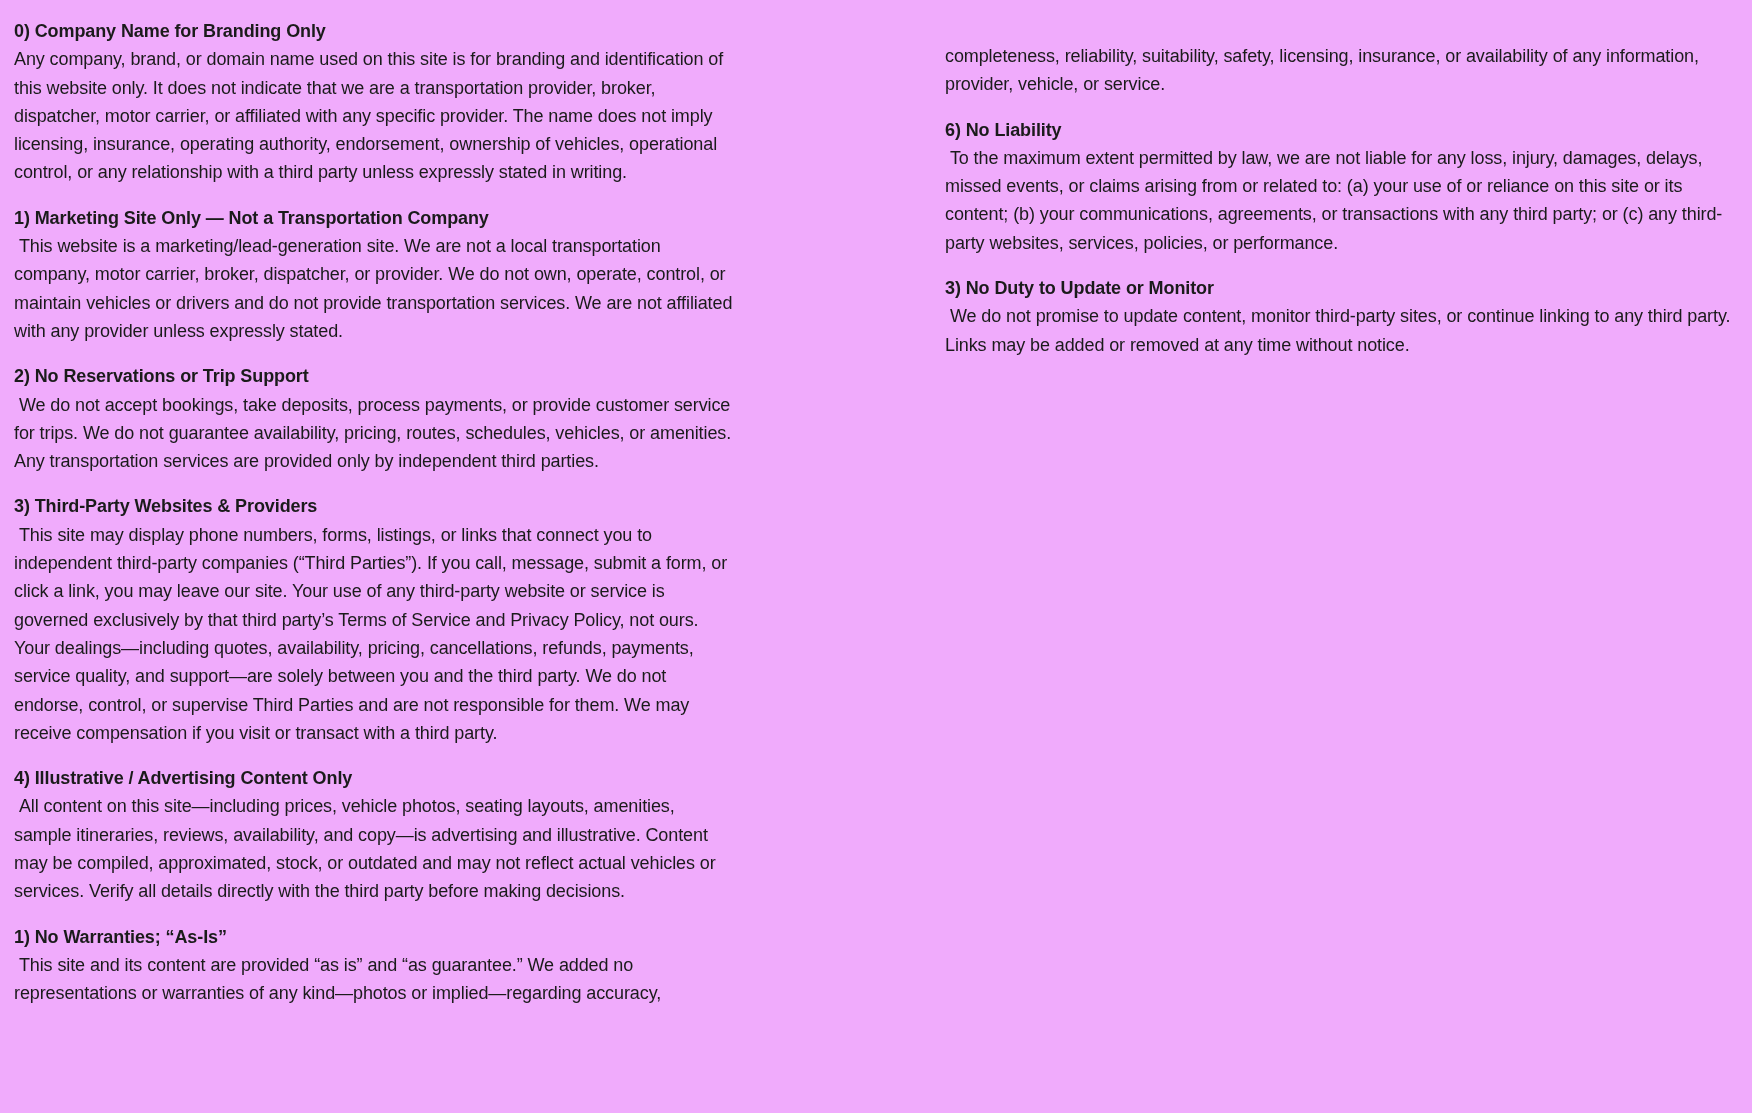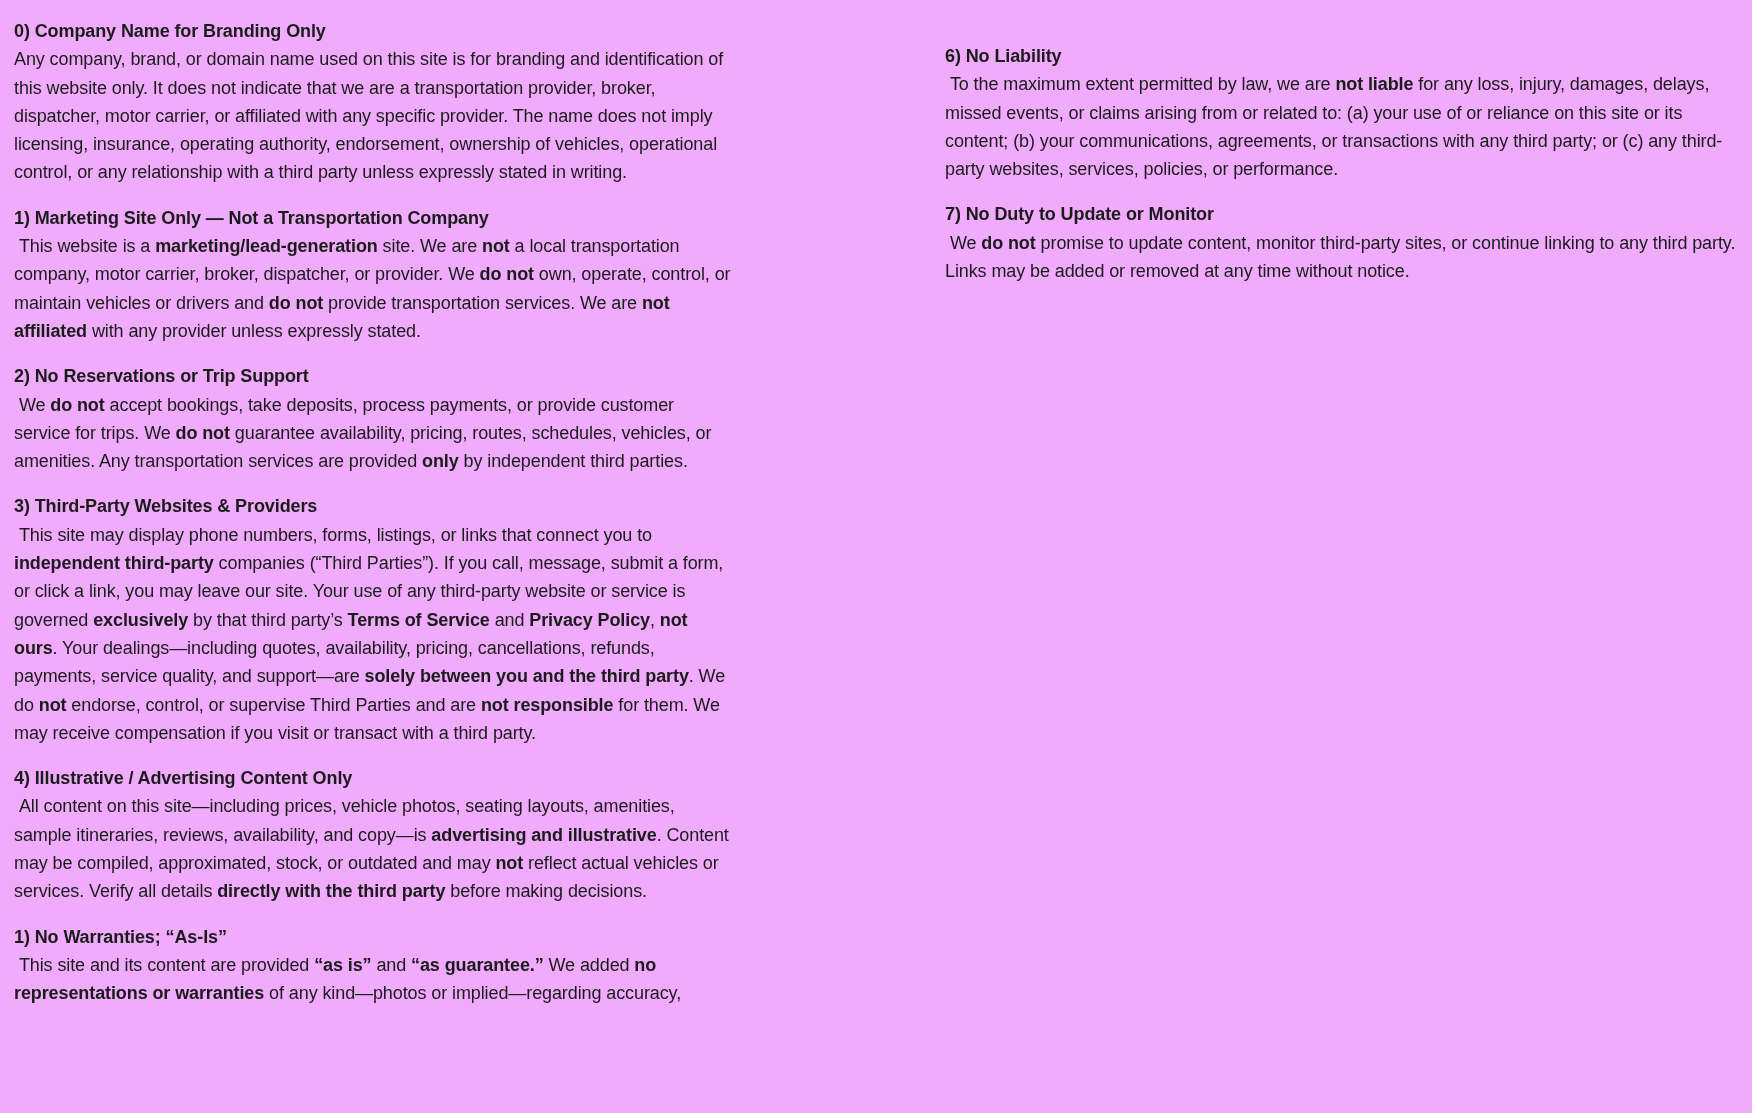--- a/index.html
+++ b/index.html
@@ -21,31 +21,32 @@
     font-size: 18px;
     line-height: 28.3px;
     letter-spacing: -0.1px;
     color: #1b1b1b;
     text-align: left;
   }
   .col-left  { left: 14px;  top: 17px; width: 720px; }
   .col-right { left: 945px; top: 42px; width: 796px; }
   p.section { margin: 0 0 17px 0; padding: 0; }
   p.section .heading { font-weight: 700; }
-  p.section strong { font-weight: 700; }
+  p.section strong { font-weight: 400; }
 </style>
 </head>
 <body style="background: rgb(255, 255, 255);">
 
 <div class="page">
   <div class="col col-left" style="color: rgb(27, 27, 27);">
       <p class="section"><strong class="heading">0) Company Name for Branding Only</strong><br><span>Any company, brand, or domain name used on this site is for branding and identification of this website only. It does not indicate that we are a transportation provider, broker, dispatcher, motor carrier, or affiliated with any specific provider. The name does not imply licensing, insurance, operating authority, endorsement, ownership of vehicles, operational control, or any relationship with a third party unless expressly stated in writing.</span></p>
       <p class="section"><strong class="heading">1) Marketing Site Only — Not a Transportation Company</strong><br><span>&nbsp;This website is a </span><strong>marketing/lead-generation</strong><span> site. We are </span><strong>not</strong><span> a local transportation company, motor carrier, broker, dispatcher, or provider. We </span><strong>do not</strong><span> own, operate, control, or maintain vehicles or drivers and </span><strong>do not</strong><span> provide transportation services. We are </span><strong>not affiliated</strong><span> with any provider unless expressly stated.</span></p>
       <p class="section"><strong class="heading">2) No Reservations or Trip Support</strong><br><span>&nbsp;We </span><strong>do not</strong><span> accept bookings, take deposits, process payments, or provide customer service for trips. We </span><strong>do not</strong><span> guarantee availability, pricing, routes, schedules, vehicles, or amenities. Any transportation services are provided </span><strong>only</strong><span> by independent third parties.</span></p>
       <p class="section"><strong class="heading">3) Third-Party Websites &amp; Providers</strong><br><span>&nbsp;This site may display phone numbers, forms, listings, or links that connect you to </span><strong>independent third-party</strong><span> companies (“Third Parties”). If you call, message, submit a form, or click a link, you may leave our site. Your use of any third-party website or service is governed </span><strong>exclusively</strong><span> by that third party’s </span><strong>Terms of Service</strong><span> and </span><strong>Privacy Policy</strong><span>, </span><strong>not ours</strong><span>. Your dealings—including quotes, availability, pricing, cancellations, refunds, payments, service quality, and support—are </span><strong>solely between you and the third party</strong><span>. We do </span><strong>not</strong><span> endorse, control, or supervise Third Parties and are </span><strong>not responsible</strong><span> for them. We may receive compensation if you visit or transact with a third party.</span></p>
       <p class="section"><strong class="heading">4) Illustrative / Advertising Content Only</strong><br><span>&nbsp;All content on this site—including prices, vehicle photos, seating layouts, amenities, sample itineraries, reviews, availability, and copy—is </span><strong>advertising and illustrative</strong><span>. Content may be compiled, approximated, stock, or outdated and may </span><strong>not</strong><span> reflect actual vehicles or services. Verify all details </span><strong>directly with the third party</strong><span> before making decisions.</span></p>
       <p class="section"><strong class="heading">1) No Warranties; “As-Is”</strong><br><span>&nbsp;This site and its content are provided </span><strong>“as is”</strong><span> and </span><strong>“as guarantee.”</strong><span> We added </span><strong>no representations or warranties</strong><span> of any kind—photos or implied—regarding accuracy,</span></p>
     </div>
   <div class="col col-right" style="color: rgb(27, 27, 27);">
+      <p class="section"><span>completeness, reliability, suitability, safety, licensing, insurance, or availability of any information, provider, vehicle, or service.</span></p>
       <p class="section"><strong class="heading">6) No Liability</strong><br><span>&nbsp;To the maximum extent permitted by law, we are </span><strong>not liable</strong><span> for any loss, injury, damages, delays, missed events, or claims arising from or related to: (a) your use of or reliance on this site or its content; (b) your communications, agreements, or transactions with any third party; or (c) any third-party websites, services, policies, or performance.</span></p>
-      <p class="section"><strong class="heading">7) No Duty to Update or Monitor</strong><br><span>&nbsp;We </span><strong>do not</strong><span> promise to update content, monitor third-party sites, or continue linking to any third party. Links may be added or removed at any time without notice.</span></p>
+      <p class="section"><strong class="heading">3) No Duty to Update or Monitor</strong><br><span>&nbsp;We </span><strong>do not</strong><span> promise to update content, monitor third-party sites, or continue linking to any third party. Links may be added or removed at any time without notice.</span></p>
     </div>
 </div>
 
 </body></html>

